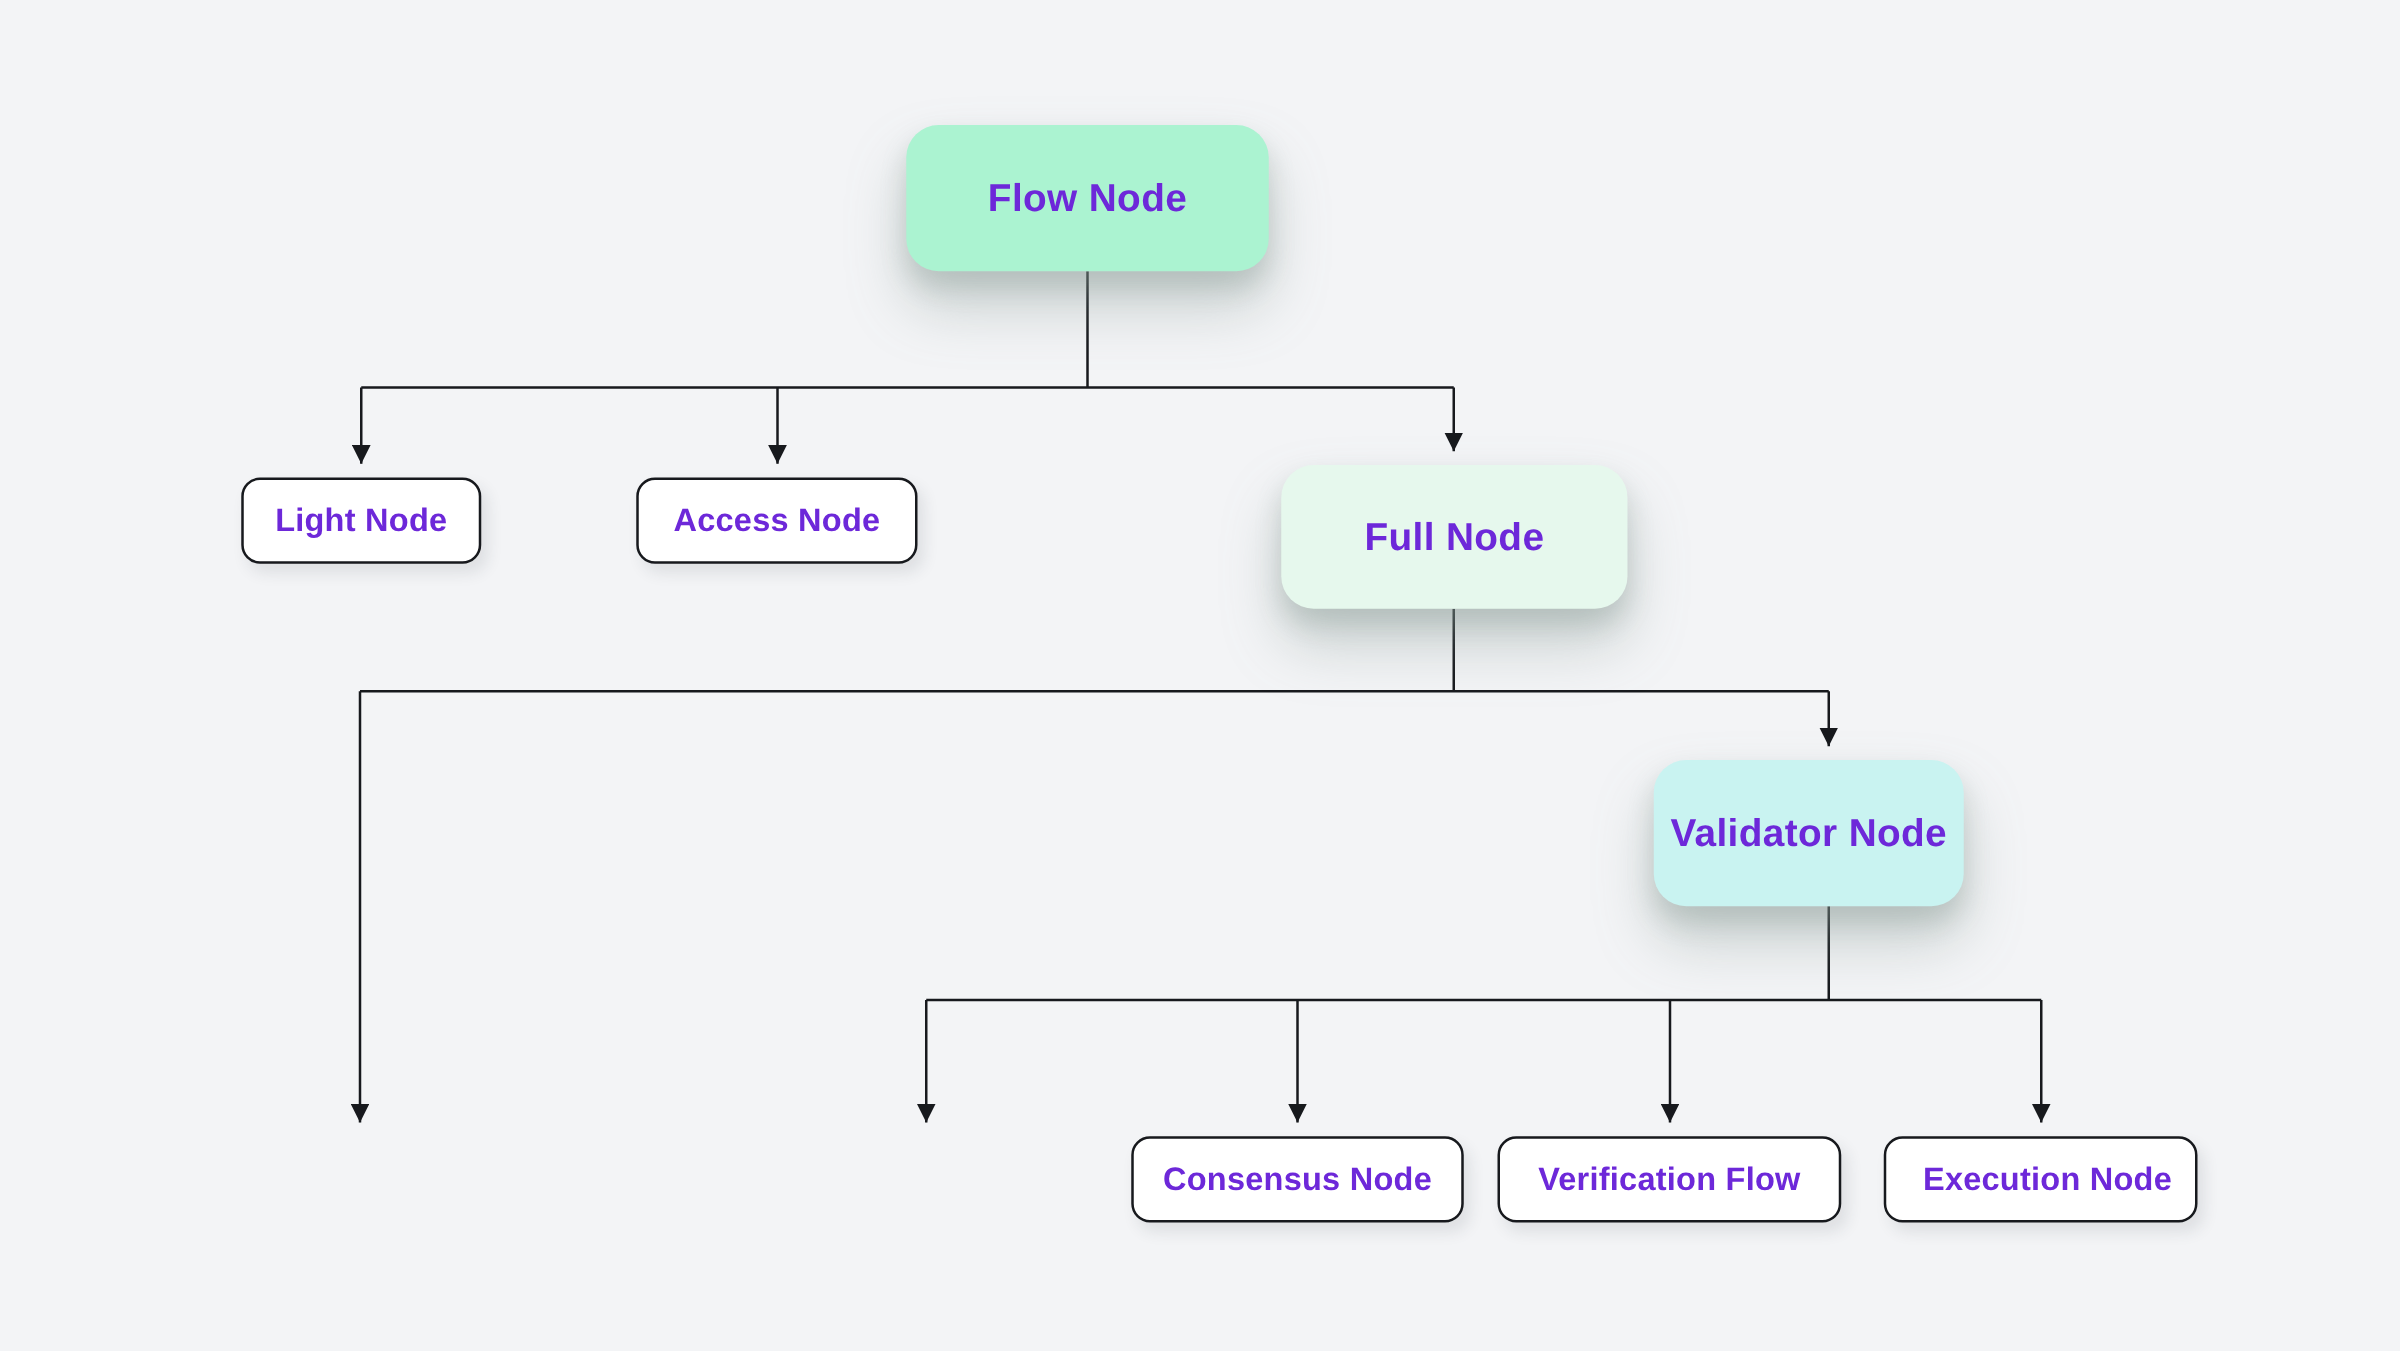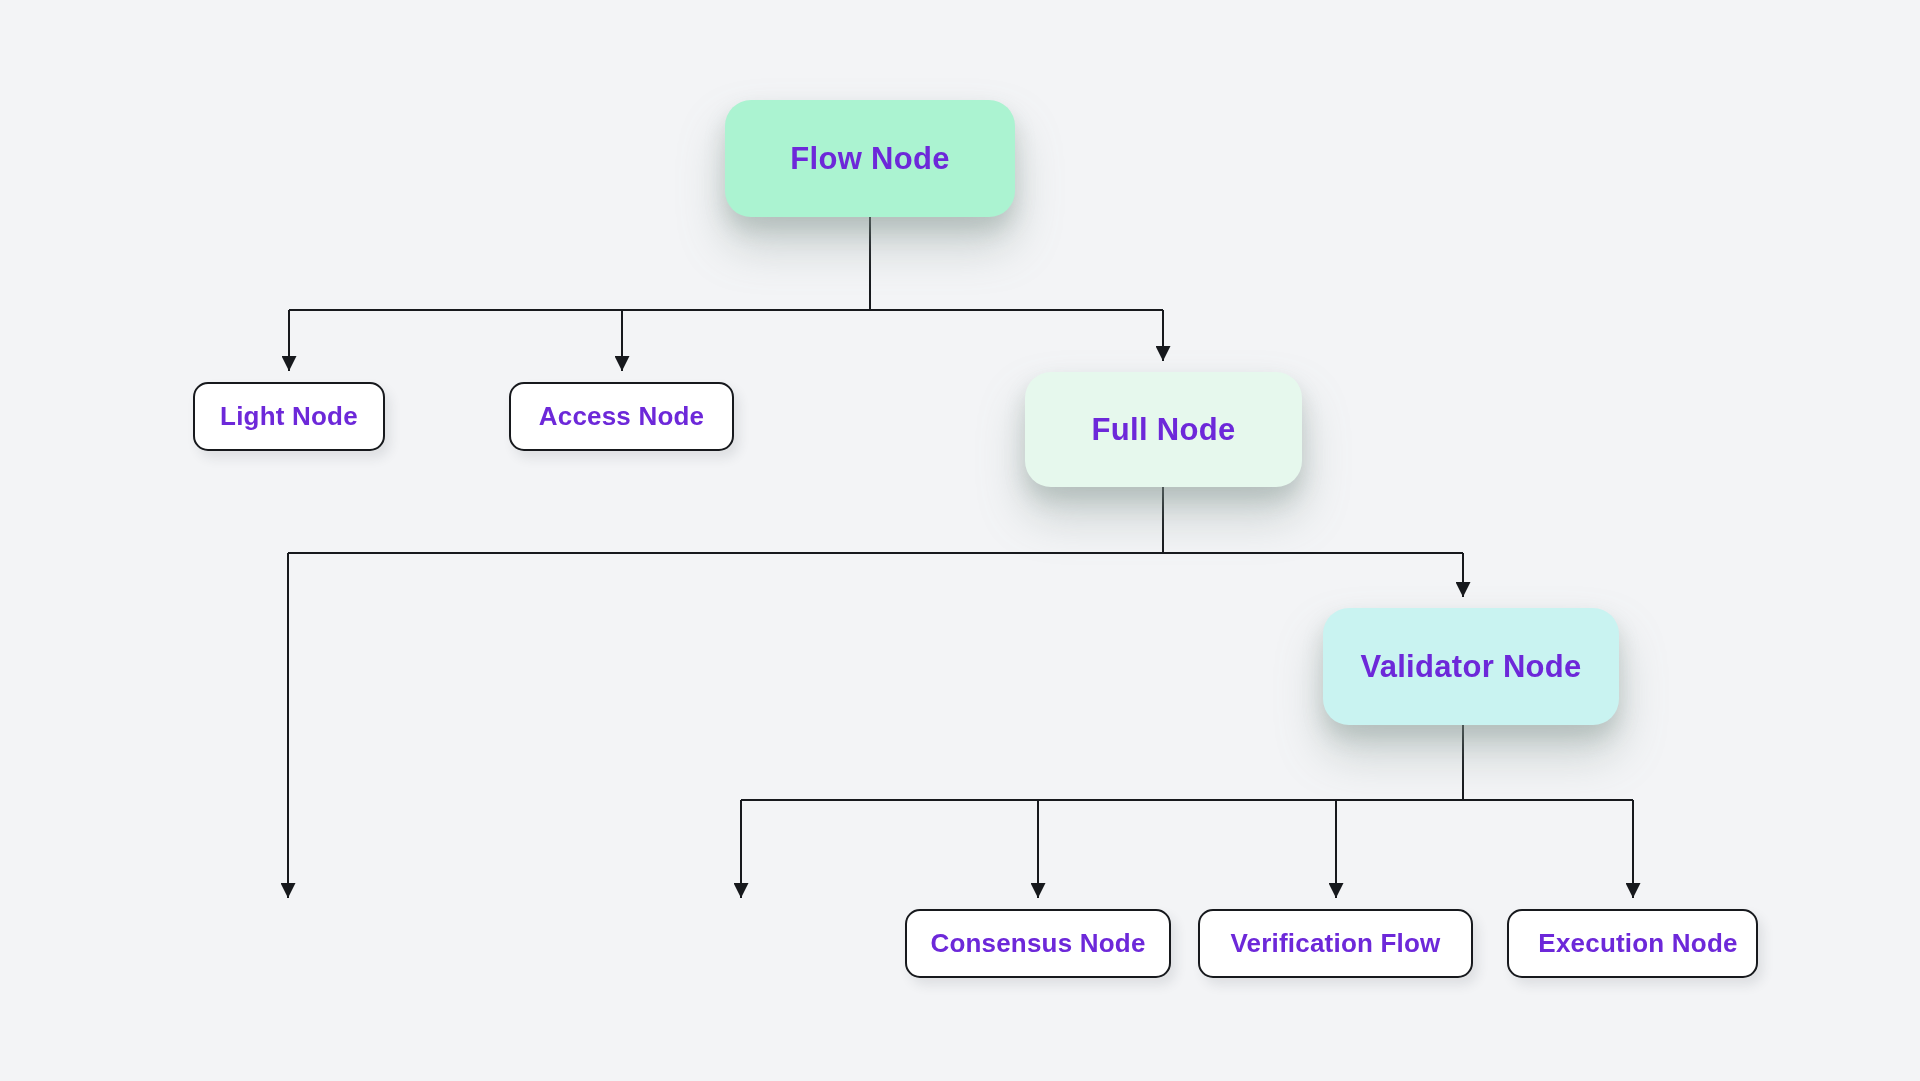--- a/index.html
+++ b/index.html
@@ -47,21 +47,21 @@
     font-size: 26px;
     font-weight: 600;
     letter-spacing: 0.2px;
     box-shadow: 5px 7px 12px rgba(40, 50, 55, 0.10);
   }
   
   #node-flow         { left: 725px;  top: 100px; width: 290px; height: 117px; }
   #node-light        { left: 193px;  top: 382px; width: 192px; height: 69px;  }
   #node-archive      { left: 509px;  top: 382px; width: 225px; height: 69px;  }
   #node-full         { left: 1025px; top: 372px; width: 277px; height: 115px; }
-  #node-validator    { left: 1323px; top: 608px; width: 296px; height: 117px; }
+  #node-validator    { left: 1323px; top: 608px; width: 248px; height: 117px; }
   #node-access       { left: 177px;  top: 909px; width: 221px; height: 69px;  }
   #node-collection   { left: 612px;  top: 909px; width: 258px; height: 69px;  }
   #node-consensus    { left: 905px;  top: 909px; width: 266px; height: 69px;  }
   #node-verification { left: 1198px; top: 909px; width: 275px; height: 69px;  }
   #node-execution    { left: 1507px; top: 909px; width: 251px; height: 69px;  }
 </style>
 </head>
 <body>
 
 <div class="canvas">

